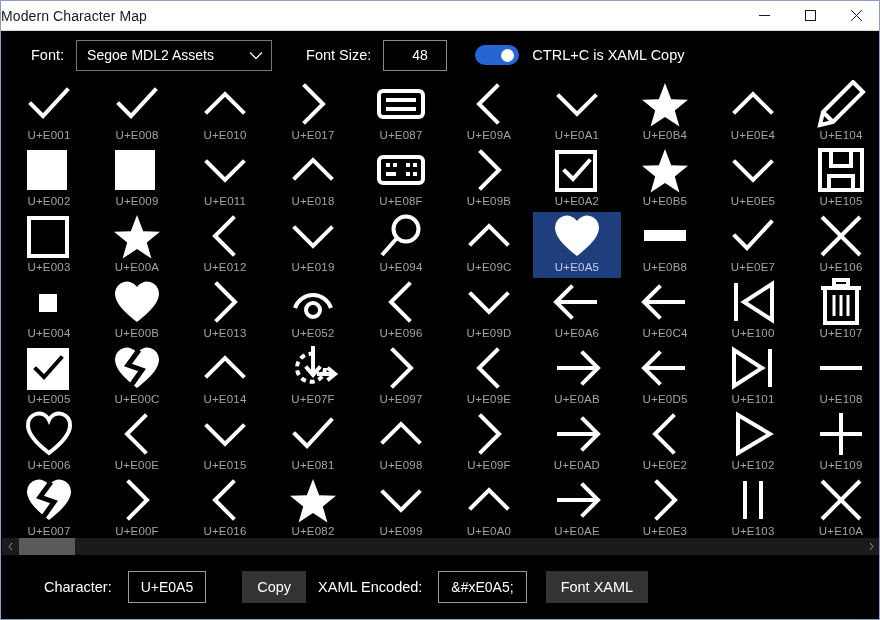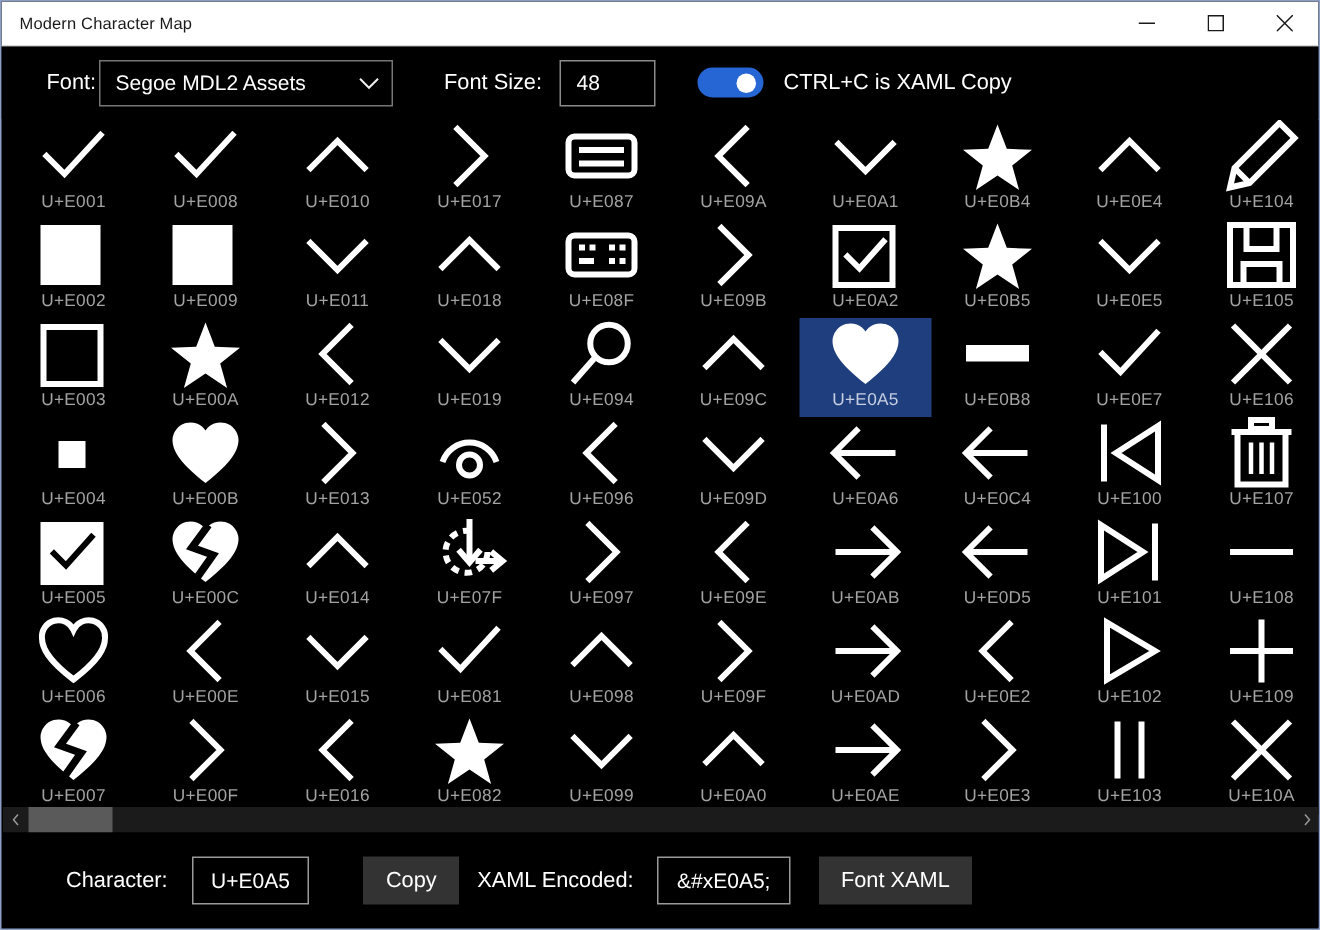--- a/index.html
+++ b/index.html
@@ -20,22 +20,22 @@
 
   
   .titlebar {
     height: 30px;
     background: #ffffff;
     display: flex;
     align-items: center;
     border-bottom: 1px solid #d8d8d8;
   }
   .titlebar-text {
-    margin-left: 12px;
-    font-size: 11px;
+    margin-left: 0;
+    font-size: 14px;
     color: #1a1a1a;
     letter-spacing: .1px;
     flex: 1;
     white-space: nowrap;
   }
   .wincontrols { display: flex; height: 30px; }
   .winbtn {
     width: 46px; height: 30px;
     display: flex; align-items: center; justify-content: center;
     color: #1a1a1a;
@@ -49,21 +49,21 @@
     align-items: center;
     padding-left: 30px;
     background: #000;
   }
   .tb-label {
     color: #ffffff;
     font-size: 14.5px;
     white-space: nowrap;
   }
   .font-combo {
-    margin-left: 2px;
+    margin-left: 12px;
     width: 196px; height: 31px;
     border: 1px solid #767676;
     background: #000;
     display: flex;
     align-items: center;
     padding: 0 8px 0 10px;
     color: #fff;
     font-size: 14px;
     justify-content: space-between;
   }
@@ -71,21 +71,21 @@
   .font-combo .chev { color: #ffffff; opacity: .95; }
   .gap-a { width: 34px; }
   .size-input {
     margin-left: 12px;
     width: 64px; height: 31px;
     border: 1px solid #8a8a8a;
     background: #000;
     color: #fff;
     font-size: 14px;
     display: flex; align-items: center;
-    padding-left: 10px;
+    padding-left: 28px;
   }
   .gap-b { width: 28px; }
   .toggle {
     width: 44px; height: 20px;
     border-radius: 10px;
     background: #2665d4;
     position: relative;
     flex: none;
   }
   .toggle .knob {

